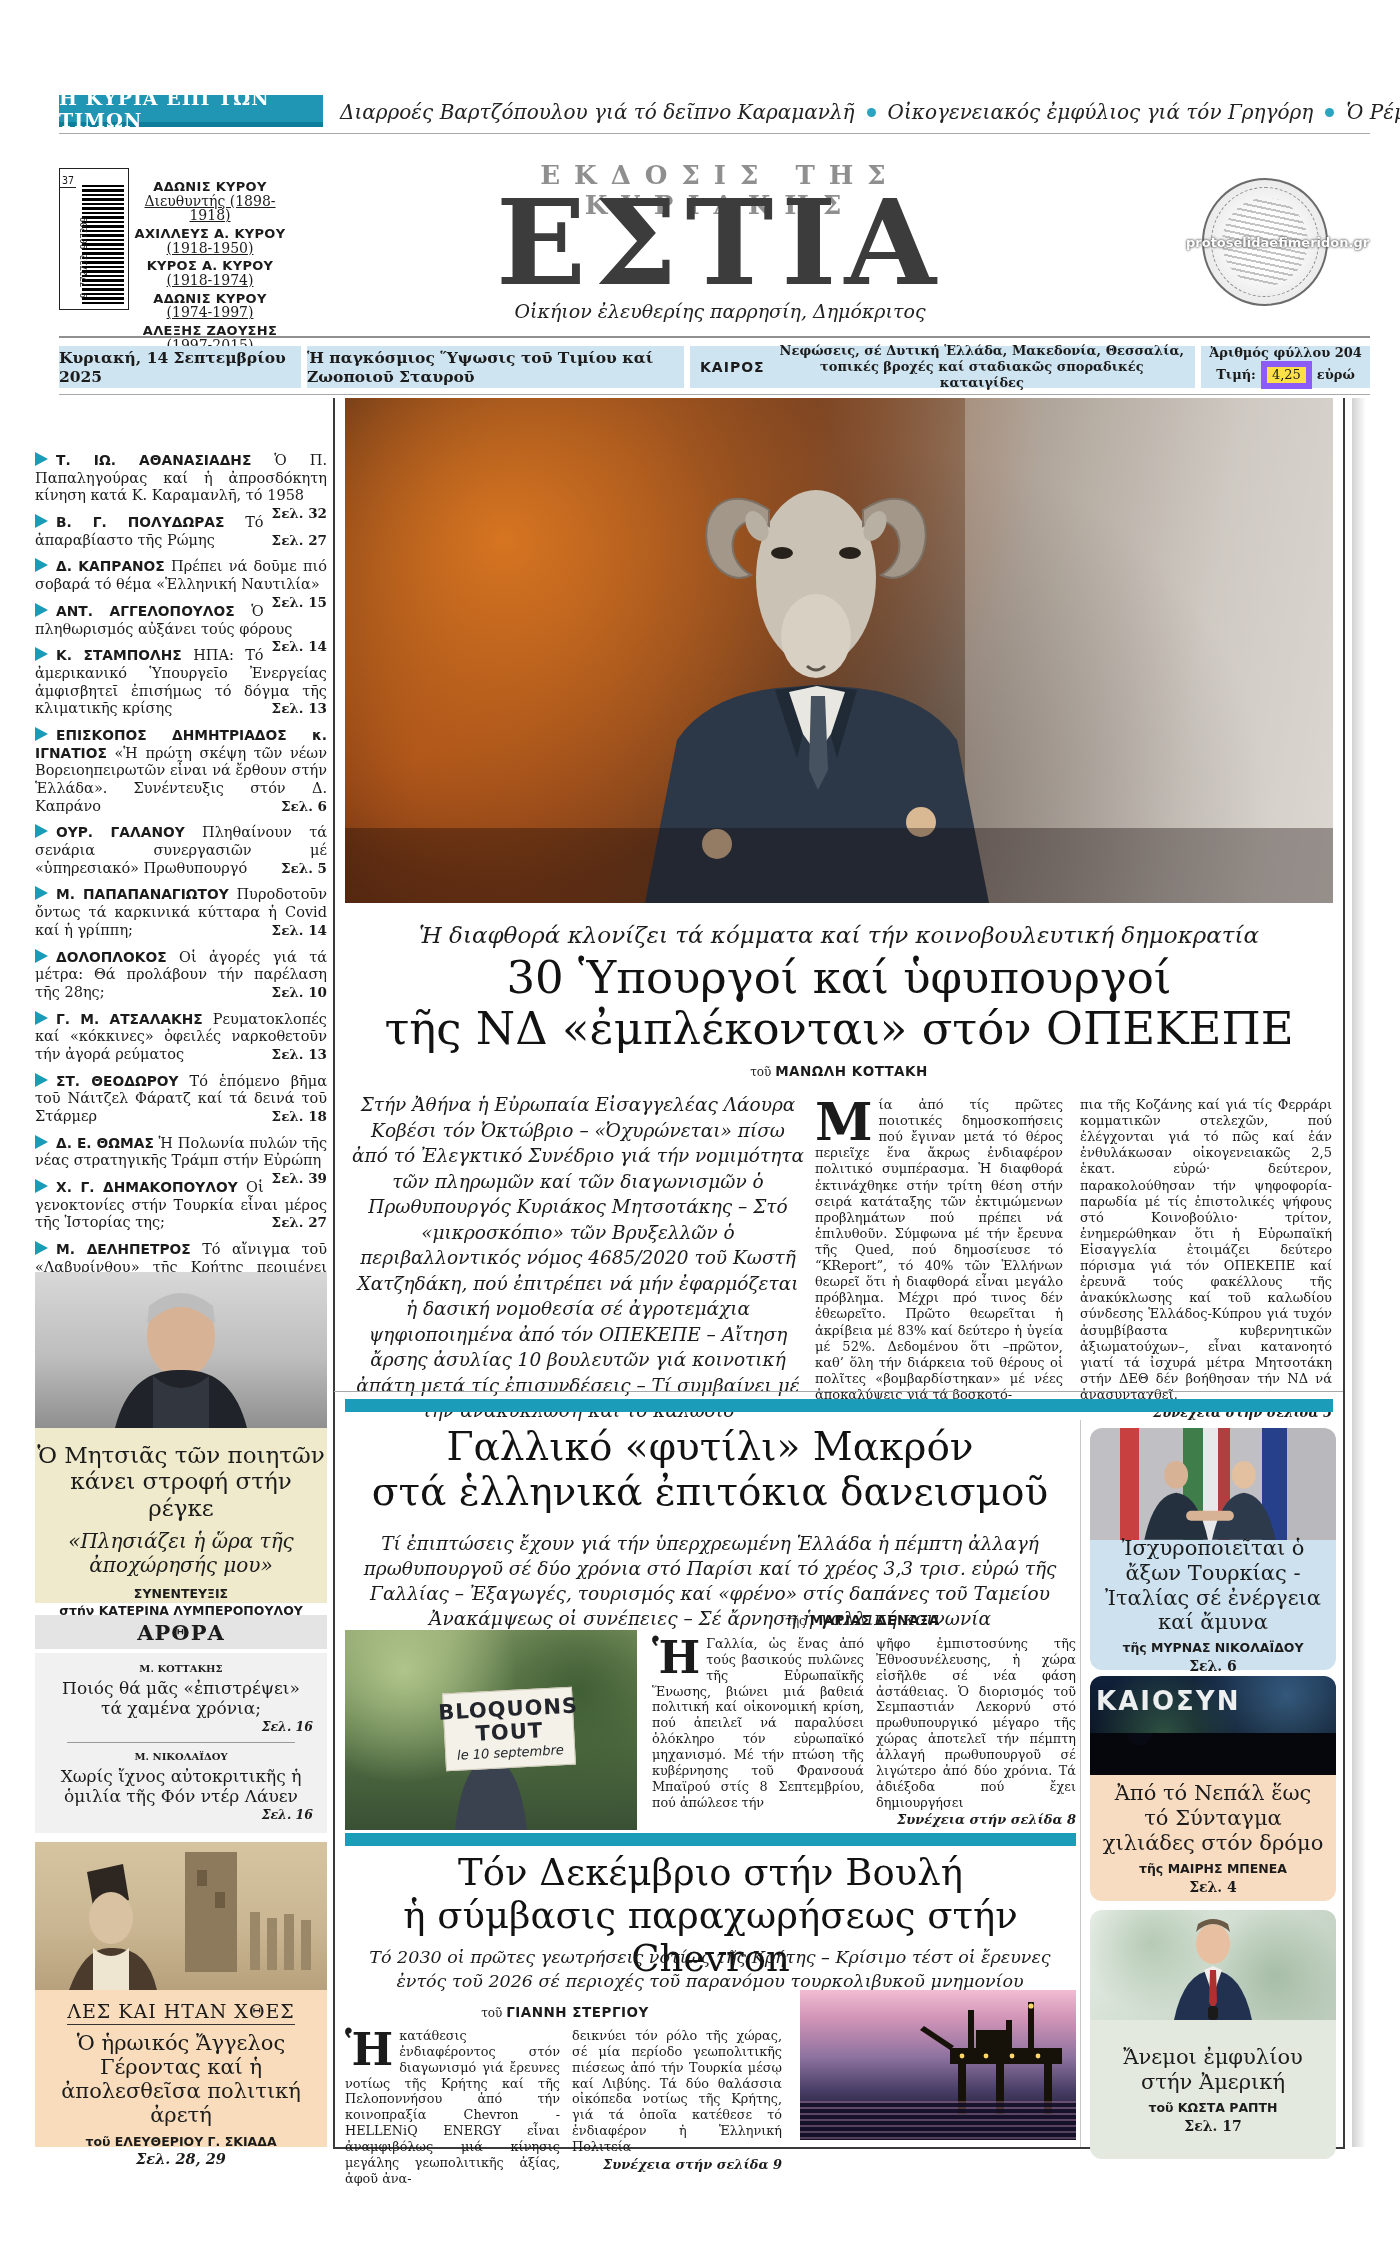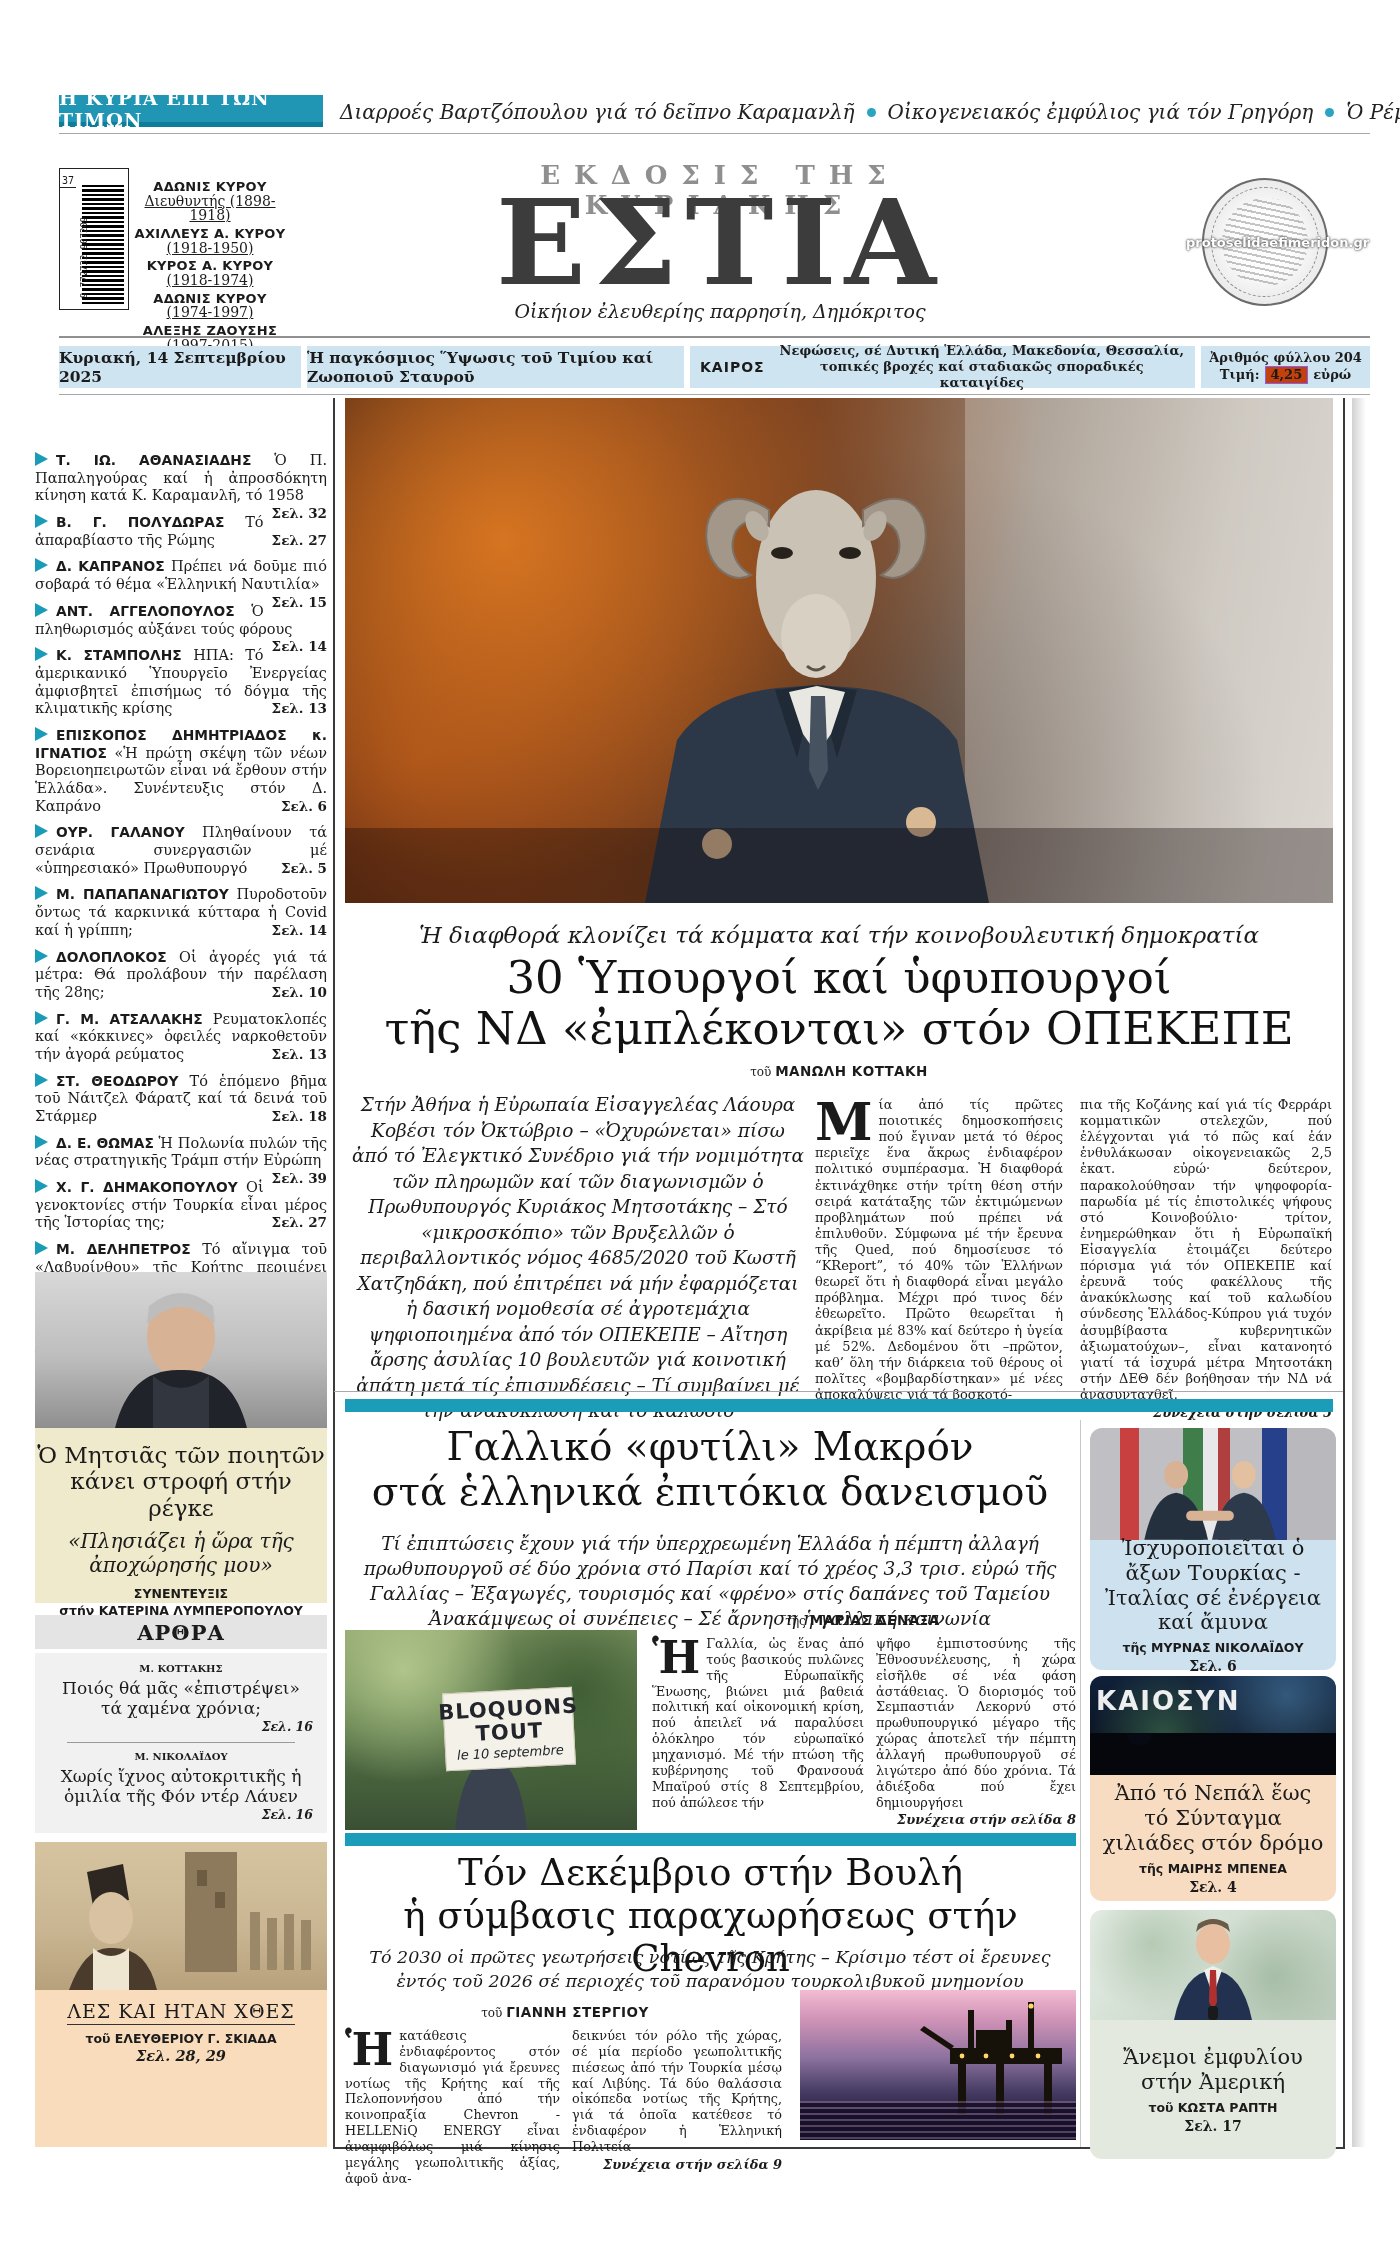--- a/index.html
+++ b/index.html
@@ -31,21 +31,21 @@
     radial-gradient(circle at 50% 50%, #fdfdfd 0 34%, #efefef 60%, #e2e2e2 100%);}
   .seal .inner{position:absolute;inset:7px;border:1px dashed #8a8a8a;border-radius:50%;}
   .seal .scr{position:absolute;inset:18px;background:
     repeating-linear-gradient(12deg, rgba(90,90,90,.35) 0 2px, transparent 2px 6px);border-radius:50%;}
   .seal .wm{position:absolute;left:-18px;right:-18px;top:44%;text-align:center;color:#fff;font-weight:bold;
     font-family:"DejaVu Sans","Liberation Sans",sans-serif;font-size:13px;text-shadow:0 0 3px #555,0 0 2px #555;}
 
   
   .dbox{background:#cfe4f1;display:flex;align-items:center;justify-content:center;font-size:15.5px;font-weight:bold;}
   .dbox .small{font-size:13px;line-height:1.25;}
-  .pricebox{border:1px solid #8b5cf6;background:#c2410c;padding:0 5px;font-weight:bold;display:inline-block;font-size:13px;}
+  .pricebox{border:6px solid #8b5cf6;background:#fde047;padding:0 5px;font-weight:normal;display:inline-block;font-size:13px;}
 
   
   .vline{border-left:2px solid #3a3a3a;}
   .bline{border-top:2px solid #3a3a3a;}
 
   
   .sb-item{margin-bottom:9px;font-size:14.5px;line-height:1.22;text-align:justify;}
   .sb-item .tri{display:inline-block;width:0;height:0;border-top:7px solid transparent;border-bottom:7px solid transparent;
     border-left:13px solid #1a9cb8;margin-right:8px;vertical-align:-1px;}
   .sb-name{font-family:"DejaVu Sans","Liberation Sans",sans-serif;font-weight:bold;font-size:13.8px;}
@@ -345,20 +345,21 @@
     <rect x="249" y="72" width="10" height="56" fill="#9b8868"></rect>
       <rect x="266" y="78" width="10" height="50" fill="#9b8868"></rect>
     <path d="M52 30 L88 22 L94 58 L58 64 Z" fill="#2e2620"></path>
     <ellipse cx="76" cy="76" rx="22" ry="26" fill="#d8c2a2"></ellipse>
     <path d="M34 148 Q50 104 76 106 Q112 104 122 148 Z" fill="#4a3b2c"></path>
     <path d="M58 106 Q76 122 94 106 L94 148 L58 148 Z" fill="#efe6d2"></path>
   </svg>
 </div>
 <div class="abs ctr" style="left:35px;top:1990px;width:292px;height:157px;background:#f8dcbc;padding-top:10px;box-sizing:border-box;">
   <div style="font-size:19px;letter-spacing:1px;display:inline-block;border-bottom:1px solid #333;padding-bottom:2px;">ΛΕΣ ΚΑΙ ΗΤΑΝ ΧΘΕΣ</div>
+  <div class="boxtitle" style="margin-top:6px;font-size:21px;">Ὁ ἡρωικός Ἄγγελος Γέροντας καί ἡ ἀπολεσθεῖσα πολιτική ἀρετή</div>
   <div class="boxby" style="margin-top:6px;">
     <span>τοῦ</span>
     <span>ΕΛΕΥΘΕΡΙΟΥ Γ. ΣΚΙΑΔΑ</span>
   </div>
   <div class="boxpage">Σελ. 28, 29</div>
 </div>
 
 <div class="abs ph main-photo" style="left:345px;top:398px;width:988px;height:505px;">
   <svg width="988" height="505" viewBox="0 0 988 505">
     <rect x="620" y="0" width="368" height="505" fill="rgba(220,216,209,.35)"></rect>

